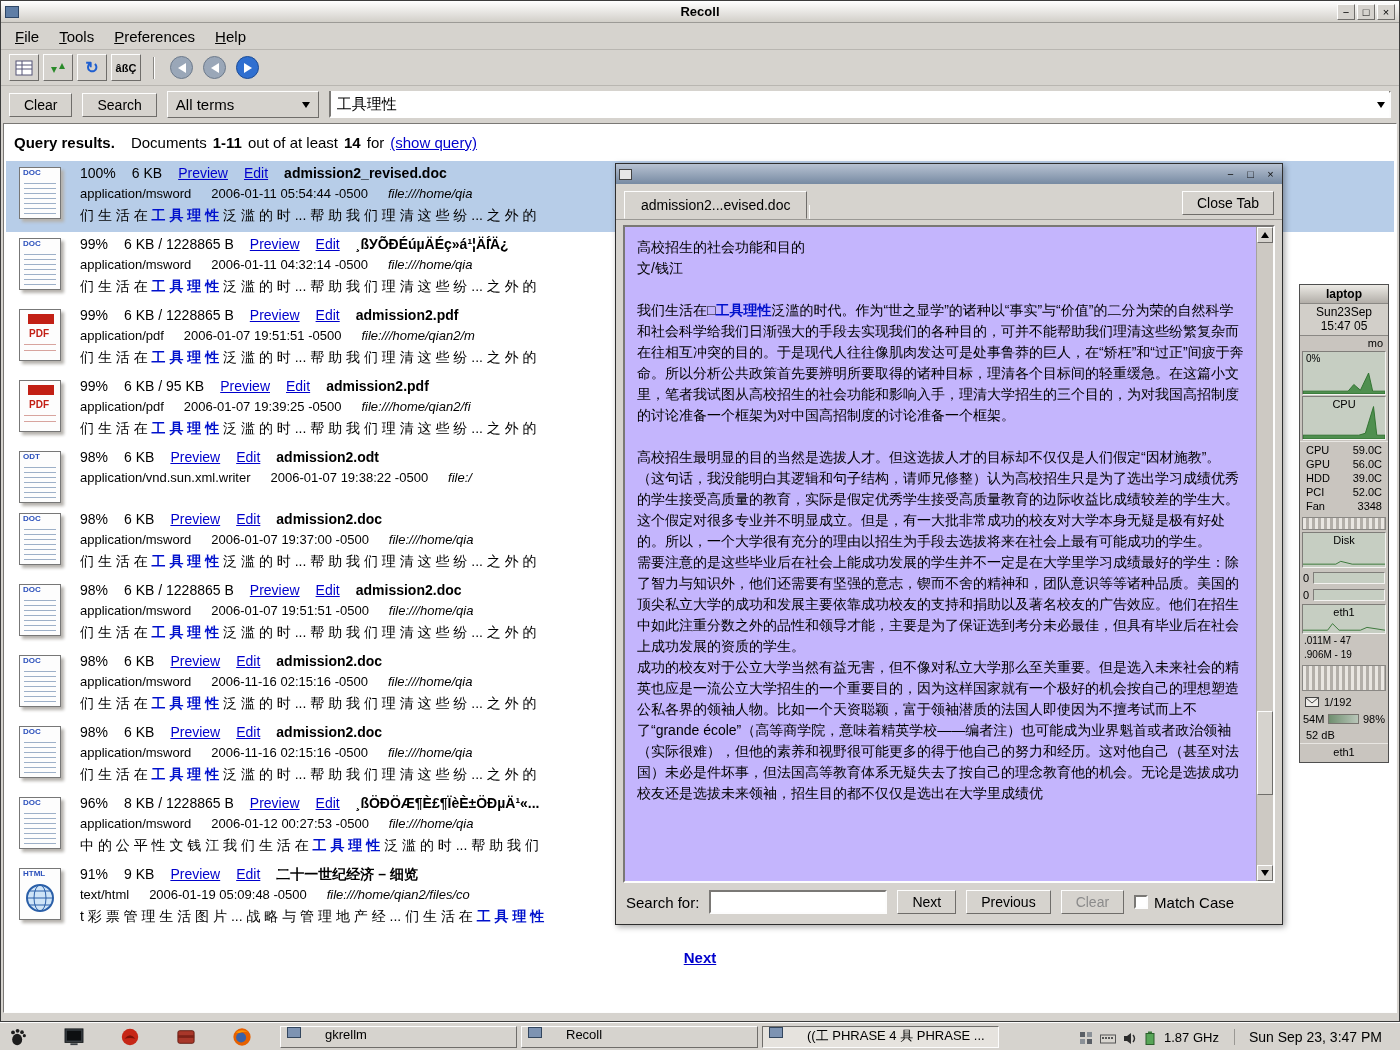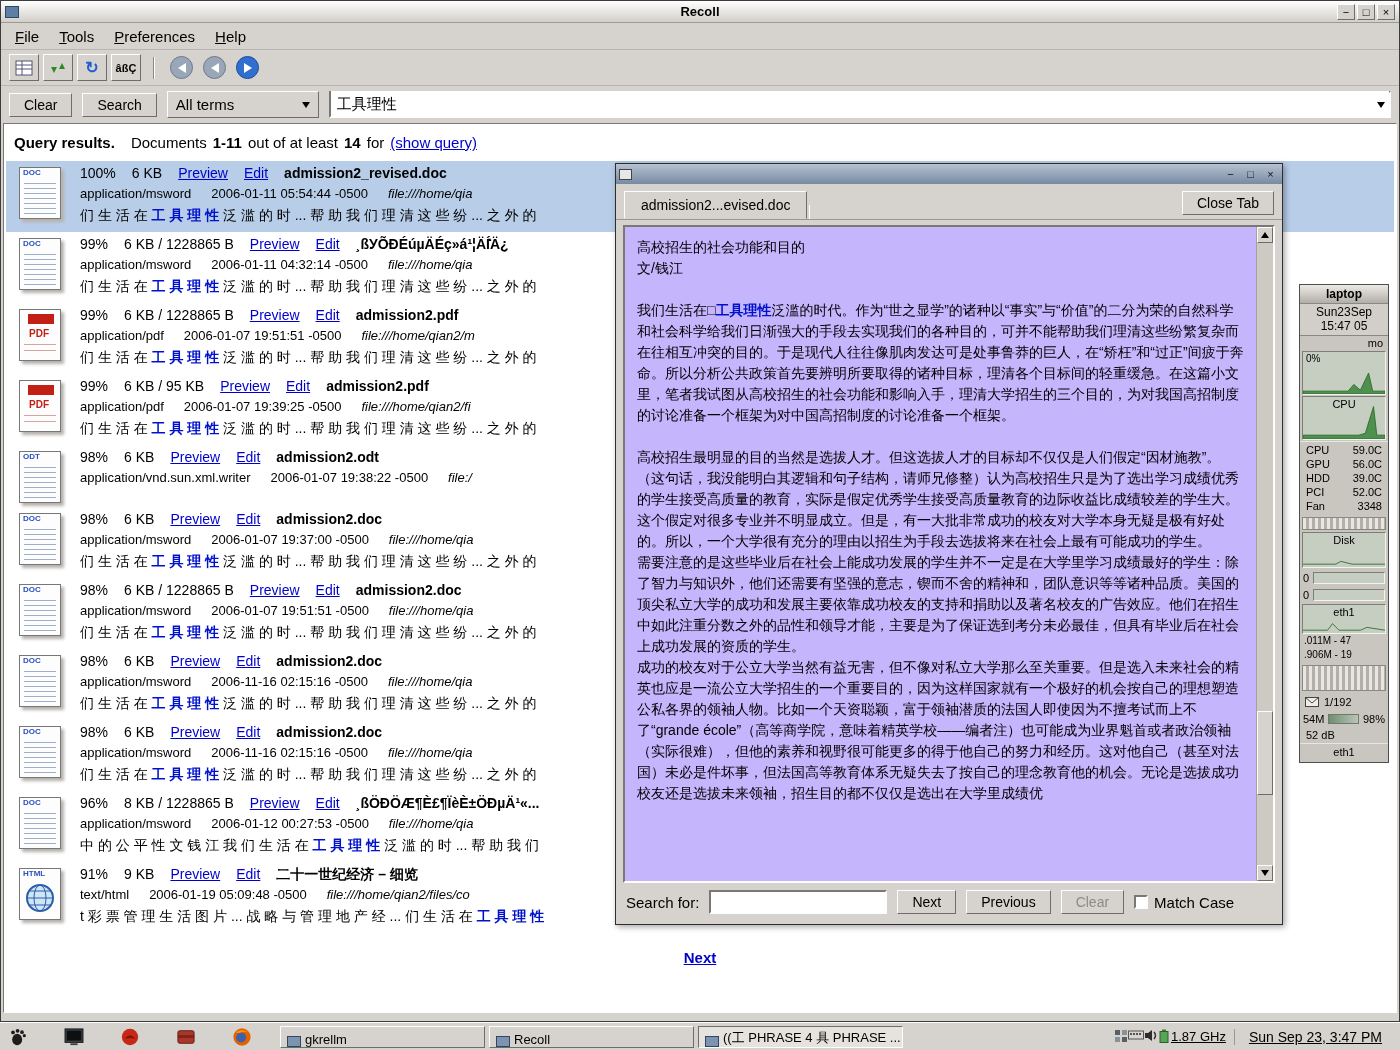--- a/index.html
+++ b/index.html
@@ -112,24 +112,24 @@
 .gk-mail{display:flex;align-items:center;gap:5px;padding:2px 5px;height:17px;}
 .gk-mem{display:flex;align-items:center;gap:4px;padding:2px 3px;height:17px;}
 .gk-bar{flex:1;height:10px;background:linear-gradient(90deg,#6f8f6f,#b9c6b9);border:1px solid #77756f;}
 .gk-vol{padding:2px 6px;height:16px;}
 .gk-eth2{text-align:center;padding:2px 0 2px;border-top:1px solid #e8e6e2;}
 
 
 .taskbar{position:absolute;left:0;bottom:0;width:1400px;height:28px;background:#d6d3ce;border-top:1px solid #fdfdfd;display:flex;align-items:center;gap:4px;padding:0 6px;z-index:10;}
 .launchers{display:flex;gap:32px;align-items:center;padding-right:22px;}
 .launcher{width:24px;height:22px;display:flex;align-items:center;justify-content:center;cursor:pointer;}
-.task-btn{width:205px;height:22px;display:flex;align-items:flex-end;gap:4px;padding:0 6px;font-size:13px;cursor:pointer;overflow:hidden;white-space:nowrap;}
+.task-btn{width:237px;height:22px;display:flex;align-items:flex-start;gap:24px;padding:0 6px;font-size:13px;cursor:pointer;overflow:hidden;white-space:nowrap;}
 .task-btn.active{border-color:#6f6d6a #fdfdfd #fdfdfd #6f6d6a;background:#e6e3de;}
 .task-ico{width:14px;height:11px;background:#7d93b2;border:1px solid #33465e;flex:0 0 auto;}
-.tray{margin-left:auto;display:flex;align-items:flex-start;text-decoration:underline;}
+.tray{margin-left:auto;display:flex;align-items:flex-end;gap:7px;}
 .tray-ico{display:flex;align-items:center;justify-content:center;cursor:pointer;}
 .freq{font-size:13px;padding:0 2px;}
 .clockbar{font-size:14px;padding:0 12px 0 14px;border-left:1px solid #9a9894;margin-left:6px;}
 </style>
 </head>
 <body>
 
 <div class="screen">
 
   <div class="recoll-window">

